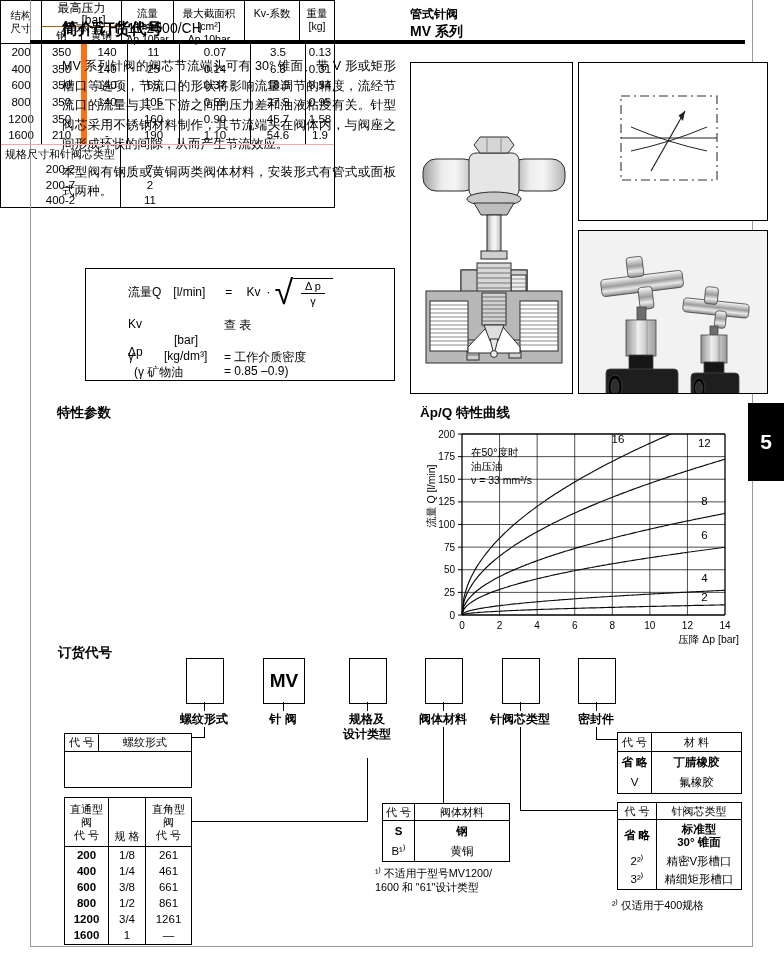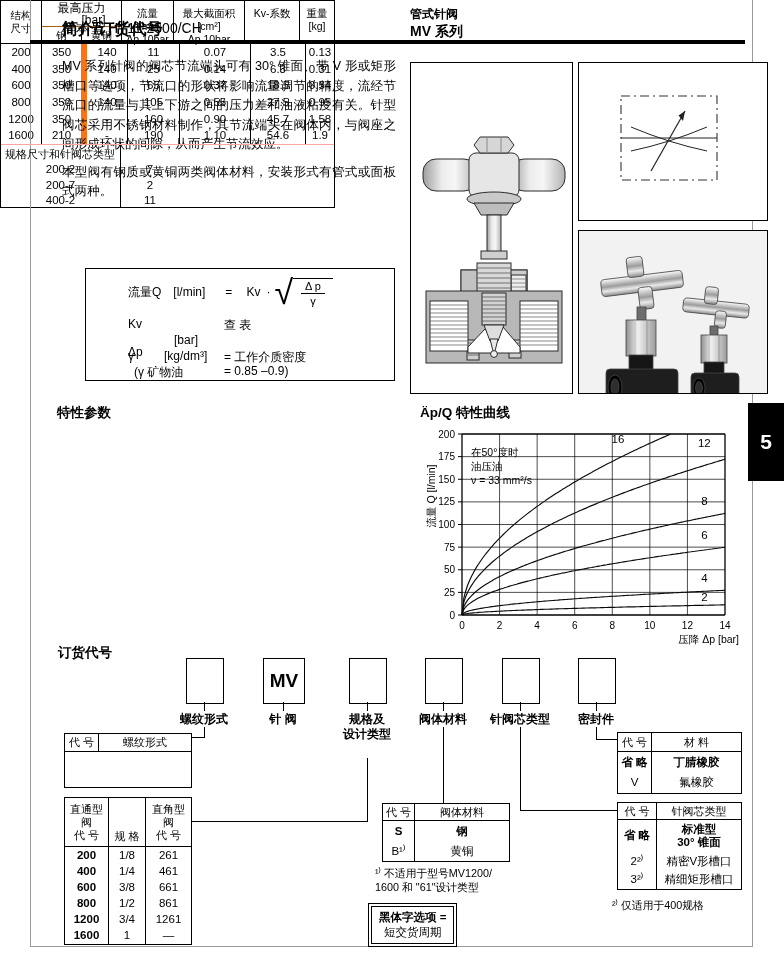--- a/index.html
+++ b/index.html
@@ -630,26 +630,20 @@
         </div>
         <div class="tr">
           <div class="td c0">B¹⁾</div>
           <div class="td c1">黄铜</div>
         </div>
       </div>
   </div>
   <div class="fnote" style="left:375px;top:866px;width:145px">¹⁾ 不适用于型号MV1200/
 1600 和 "61"设计类型</div>
 
-  <div class="abs note-outer">
-    <div class="note-inner">
-      <span class="b">黑体字选项 =</span><br>
-      <span>短交货周期</span>
-    </div>
-  </div>
 
   <div class="otable t-seal">
     <div class="thead">
       <div class="hc hc0">代 号</div>
       <div class="hc hc1 hl">材 料</div>
     </div>
     <div class="tbody">
         <div class="tr">
           <div class="td c0 b">省 略</div>
           <div class="td c1 b">丁腈橡胶</div>

